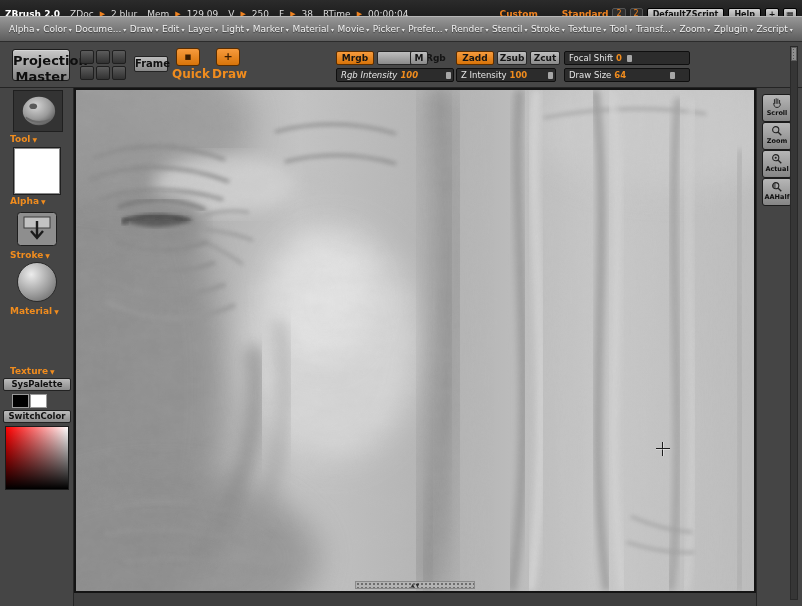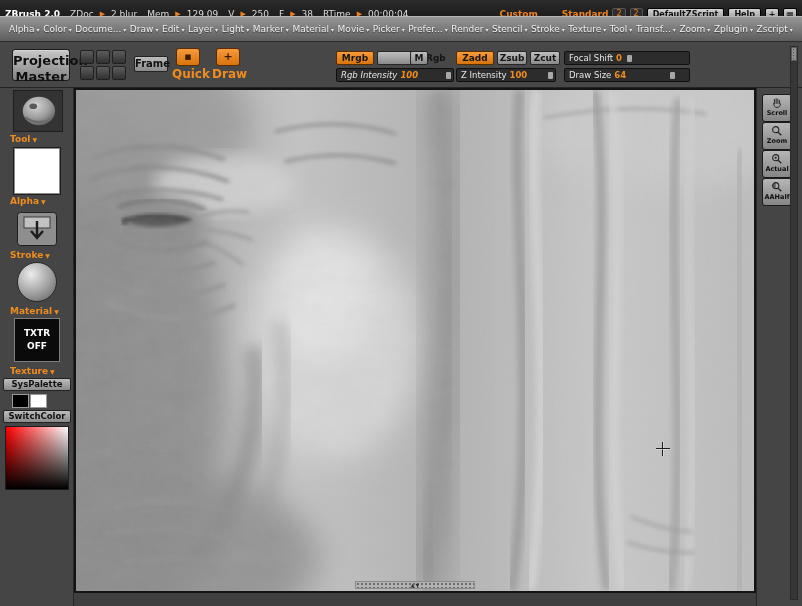--- a/index.html
+++ b/index.html
@@ -354,21 +354,20 @@
       <span>Stroke</span>
         <span class="chev">▼</span>
     </div>
 
     <div class="material-thumb"></div>
     <div class="side-label" style="top:218px;">
       <span>Material</span>
         <span class="chev">▼</span>
     </div>
 
-    <div class="txtr-thumb">TXTR OFF</div>
     <div class="side-label" style="top:278px;">
       <span>Texture</span>
         <span class="chev">▼</span>
     </div>
 
     <div class="pbtn" style="top:290px;">SysPalette</div>
     <div class="sw sw-main"></div>
     <div class="sw sw-sec"></div>
     <div class="pbtn" style="top:322px;">SwitchColor</div>
     <div class="picker"></div>

